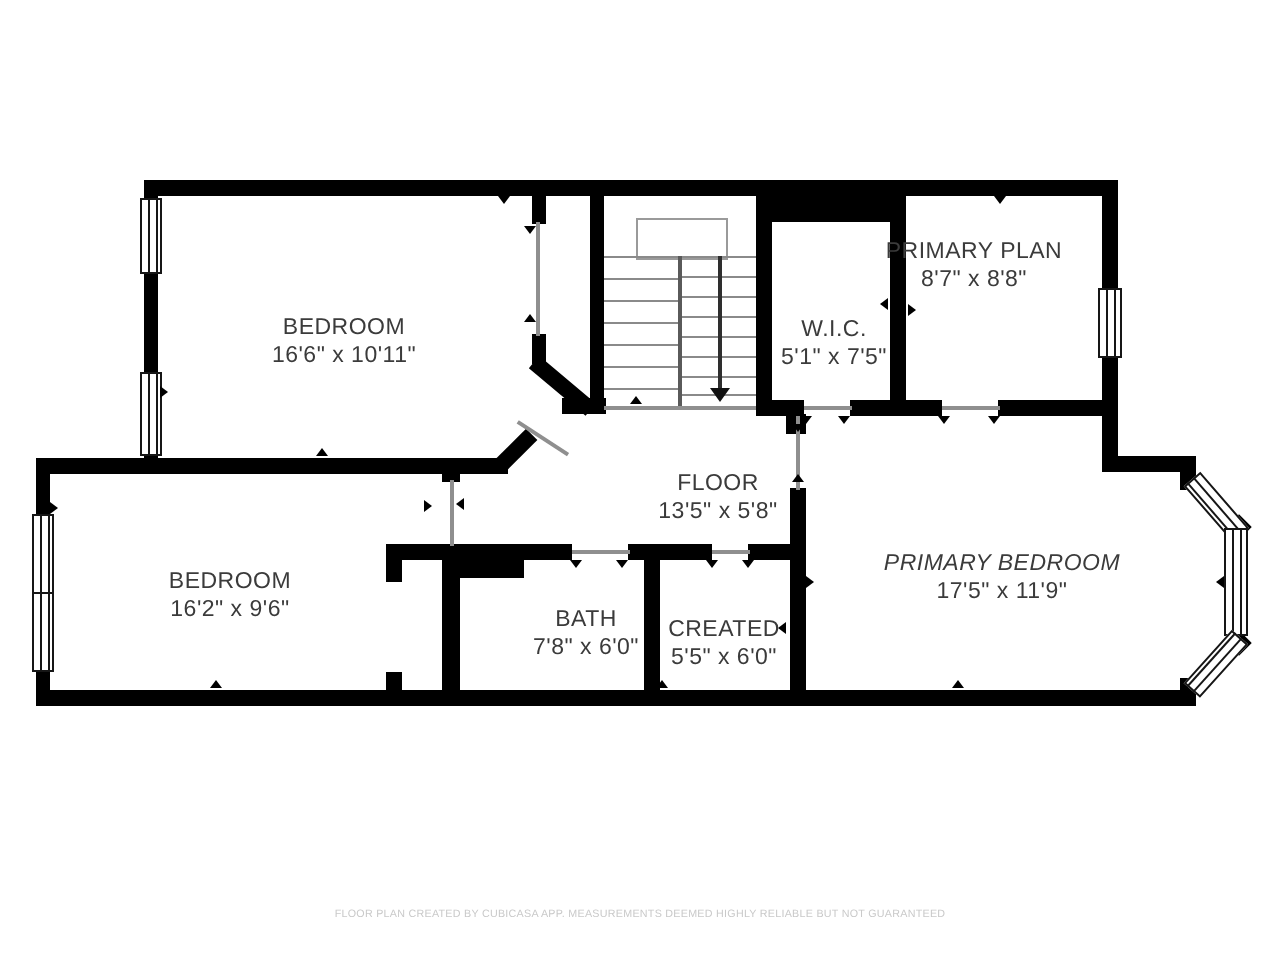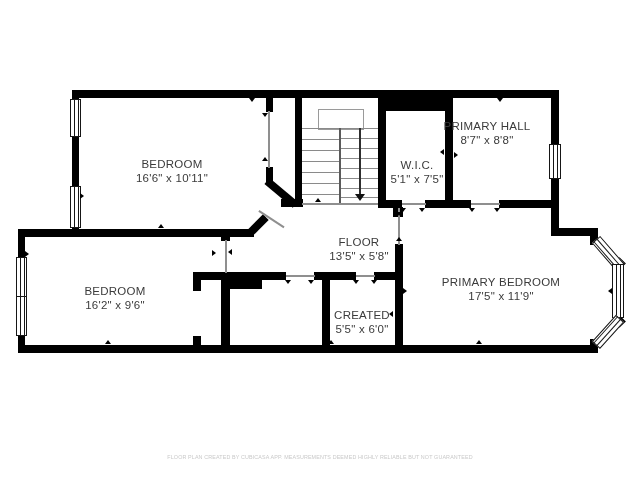--- a/index.html
+++ b/index.html
@@ -145,38 +145,42 @@
   <div class="tri tri-up" style="left:328px;top:340px;"></div>
   <div class="tri tri-up" style="left:476px;top:340px;"></div>
   <div class="tri tri-up" style="left:315px;top:198px;"></div>
   <div class="tri tri-left" style="left:608px;top:288px;"></div>
 
   <div class="room-label" style="left:172px;top:158px;">
     <span style="display:block;">BEDROOM</span>
     <span style="display:block;">16'6" x 10'11"</span>
   </div>
   <div class="room-label" style="left:487px;top:120px;">
-    <span style="display:block;">PRIMARY HALL</span>
+    <span style="display:block;">PRIMARY PLAN</span>
     <span style="display:block;">8'7" x 8'8"</span>
   </div>
   <div class="room-label" style="left:417px;top:159px;">
     <span style="display:block;">W.I.C.</span>
     <span style="display:block;">5'1" x 7'5"</span>
   </div>
   <div class="room-label" style="left:359px;top:236px;">
     <span style="display:block;">FLOOR</span>
     <span style="display:block;">13'5" x 5'8"</span>
   </div>
   <div class="room-label" style="left:115px;top:285px;">
     <span style="display:block;">BEDROOM</span>
     <span style="display:block;">16'2" x 9'6"</span>
   </div>
+  <div class="room-label" style="left:293px;top:304px;">
+    <span style="display:block;">BATH</span>
+    <span style="display:block;">7'8" x 6'0"</span>
+  </div>
   <div class="room-label" style="left:362px;top:309px;">
     <span style="display:block;">CREATED</span>
     <span style="display:block;">5'5" x 6'0"</span>
   </div>
   <div class="room-label" style="left:501px;top:276px;">
-    <span style="display:block;">PRIMARY BEDROOM</span>
+    <span style="display:block;font-style:italic;">PRIMARY BEDROOM</span>
     <span style="display:block;">17'5" x 11'9"</span>
   </div>
 
   <div class="footer">FLOOR PLAN CREATED BY CUBICASA APP. MEASUREMENTS DEEMED HIGHLY RELIABLE BUT NOT GUARANTEED</div>
 </div>
 
 </body></html>

